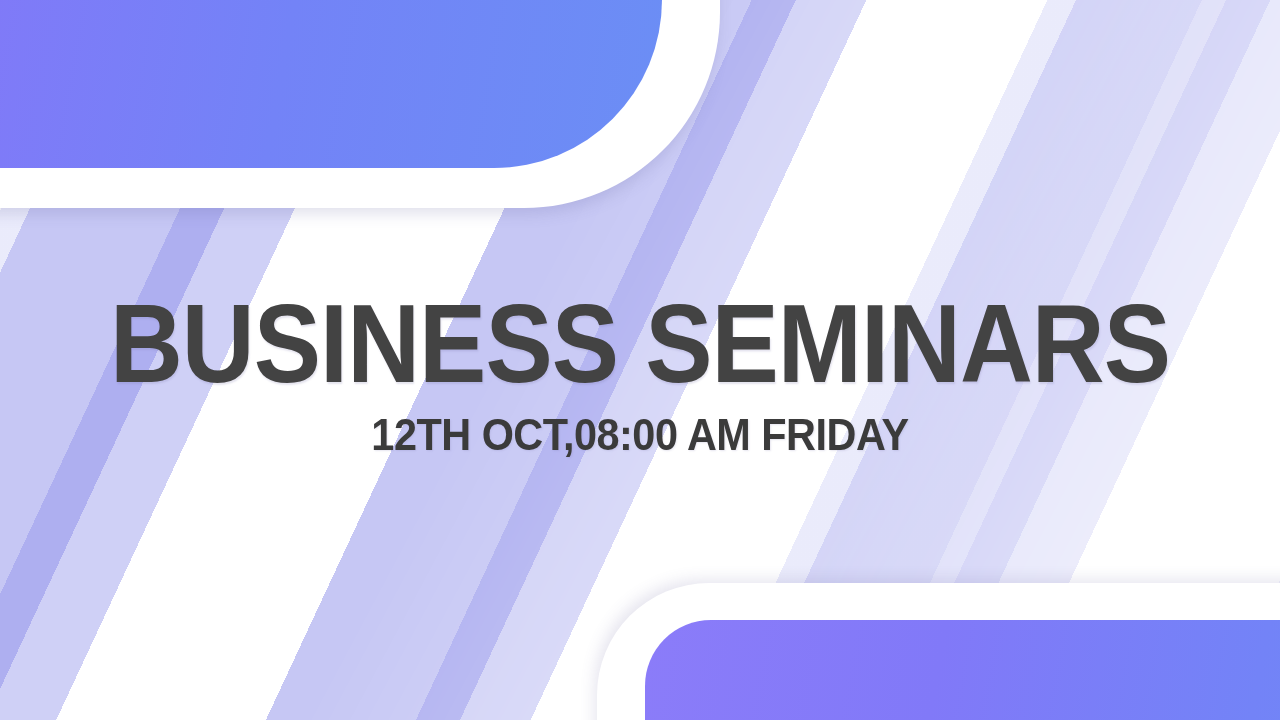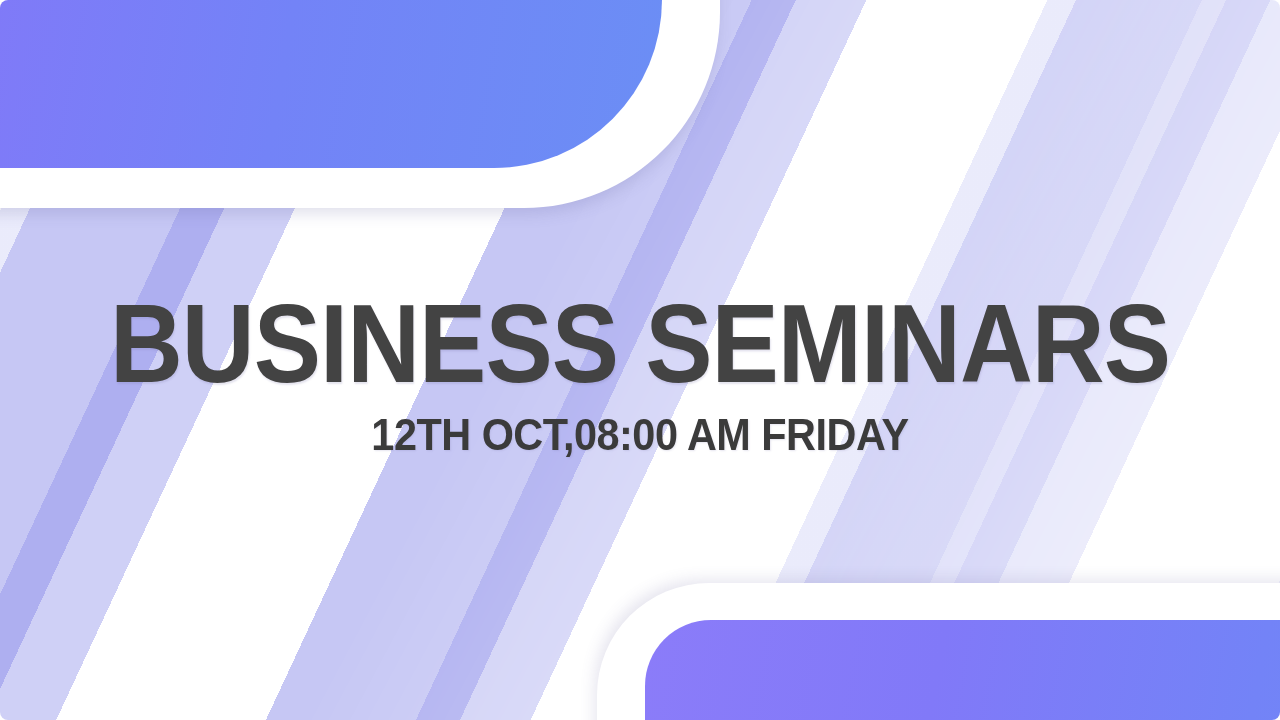--- a/index.html
+++ b/index.html
@@ -10,21 +10,20 @@
     overflow:hidden;
     background:#ffffff;
     font-family:"Liberation Sans", sans-serif;
   }
 
   #poster {
     position:relative;
     width:1280px; height:720px;
     overflow:hidden;
     background:#ffffff;
-    border-radius:8px;
   }
 
   
   .stripe-layer {
     position:absolute;
     left:-360px; top:-200px;
     width:2100px; height:1200px;
     pointer-events:none;
   }
   .stripe-a {

